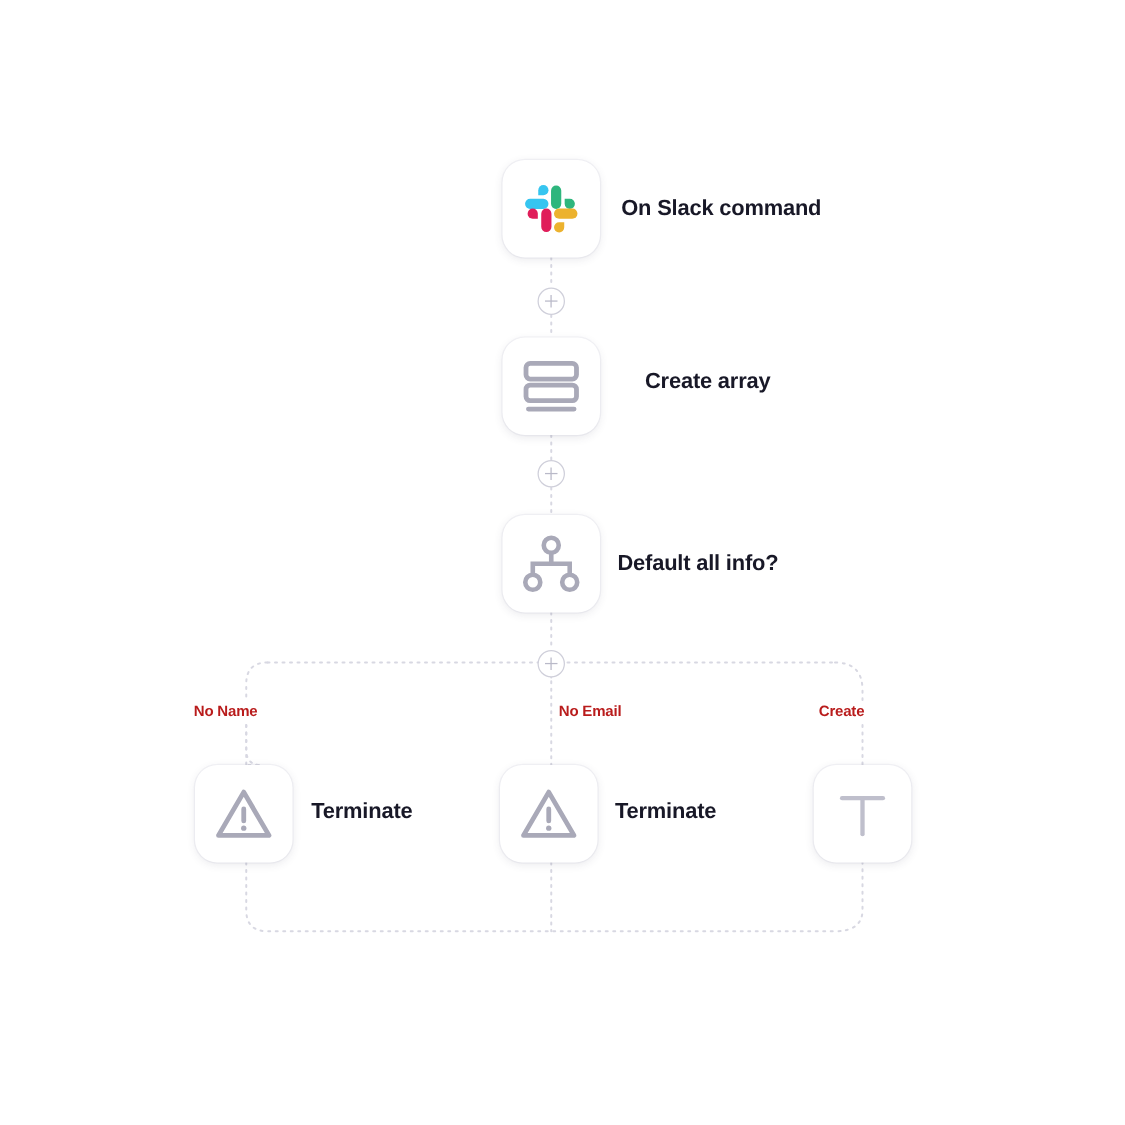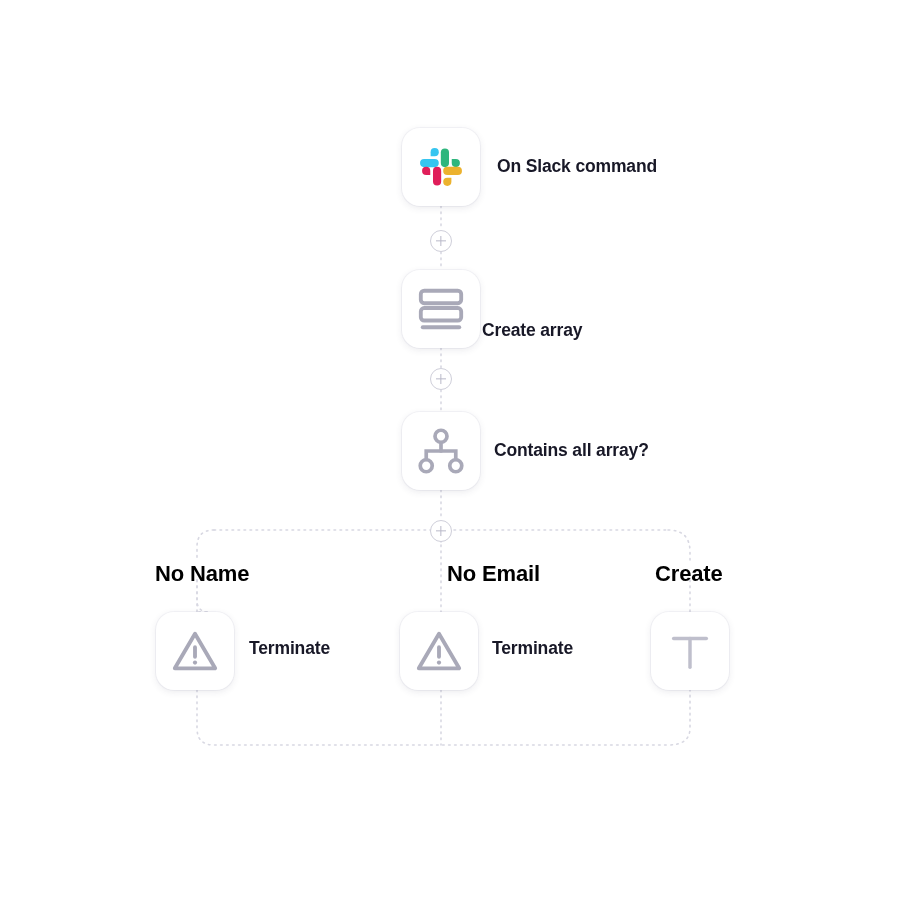--- a/index.html
+++ b/index.html
@@ -53,23 +53,23 @@
     font-weight: 600;
     color: #181827;
     letter-spacing: -0.15px;
     white-space: nowrap;
     line-height: 1;
   }
 
   
   .branch-label {
     position: absolute;
-    font-size: 22px;
+    font-size: 12px;
     font-weight: 600;
-    color: #000000;
+    color: #b91c1c;
     letter-spacing: -0.15px;
     white-space: nowrap;
     line-height: 1;
   }
 
   
   .plus-btn {
     position: absolute;
     width: 22px;
     height: 22px;
@@ -158,36 +158,36 @@
 
   <div class="node" style="left:402px; top:270px;">
     <span>
       <svg width="50" height="50" viewBox="0 0 52 52" xmlns="http://www.w3.org/2000/svg">
         <rect x="5" y="7" width="42" height="13" rx="3.5" fill="none" stroke="#a9a9b8" stroke-width="4"></rect>
         <rect x="5" y="25" width="42" height="13" rx="3.5" fill="none" stroke="#a9a9b8" stroke-width="4"></rect>
         <rect x="5" y="43" width="42" height="4" rx="2" fill="#a9a9b8"></rect>
       </svg>
     </span>
   </div>
-  <div class="node-label" style="left:482px; top:296px;margin-top:26px;">Create array</div>
+  <div class="node-label" style="left:516px; top:296px;">Create array</div>
 
   <div class="node" style="left:402px; top:412px;">
     <span>
       <svg width="48" height="48" viewBox="0 0 52 52" xmlns="http://www.w3.org/2000/svg">
         <g fill="none" stroke="#a9a9b8" stroke-width="4" stroke-linecap="round">
           <circle cx="26" cy="10" r="6.5"></circle>
           <circle cx="10" cy="42" r="6.5"></circle>
           <circle cx="42" cy="42" r="6.5"></circle>
           <path d="M26 17 L26 26"></path>
           <path d="M10 35 L10 26 L42 26 L42 35"></path>
         </g>
       </svg>
     </span>
   </div>
-  <div class="node-label" style="left:494px; top:442px;">Contains all array?</div>
+  <div class="node-label" style="left:494px; top:442px;">Default all info?</div>
 
   <div class="branch-label" style="left:155px; top:563px;">No Name</div>
   <div class="branch-label" style="left:407px; top:563px;margin-left:40px;">No Email</div>
   <div class="branch-label" style="left:655px; top:563px;">Create</div>
 
   <div class="node" style="left:156px; top:612px;">
     <span>
       <svg width="50" height="50" viewBox="0 0 52 52" xmlns="http://www.w3.org/2000/svg">
         <path d="M26 8 L47 44 L5 44 Z" fill="none" stroke="#a9a9b8" stroke-width="4" stroke-linejoin="round"></path>
         <path d="M26 22 L26 32" stroke="#a9a9b8" stroke-width="4" stroke-linecap="round"></path>

